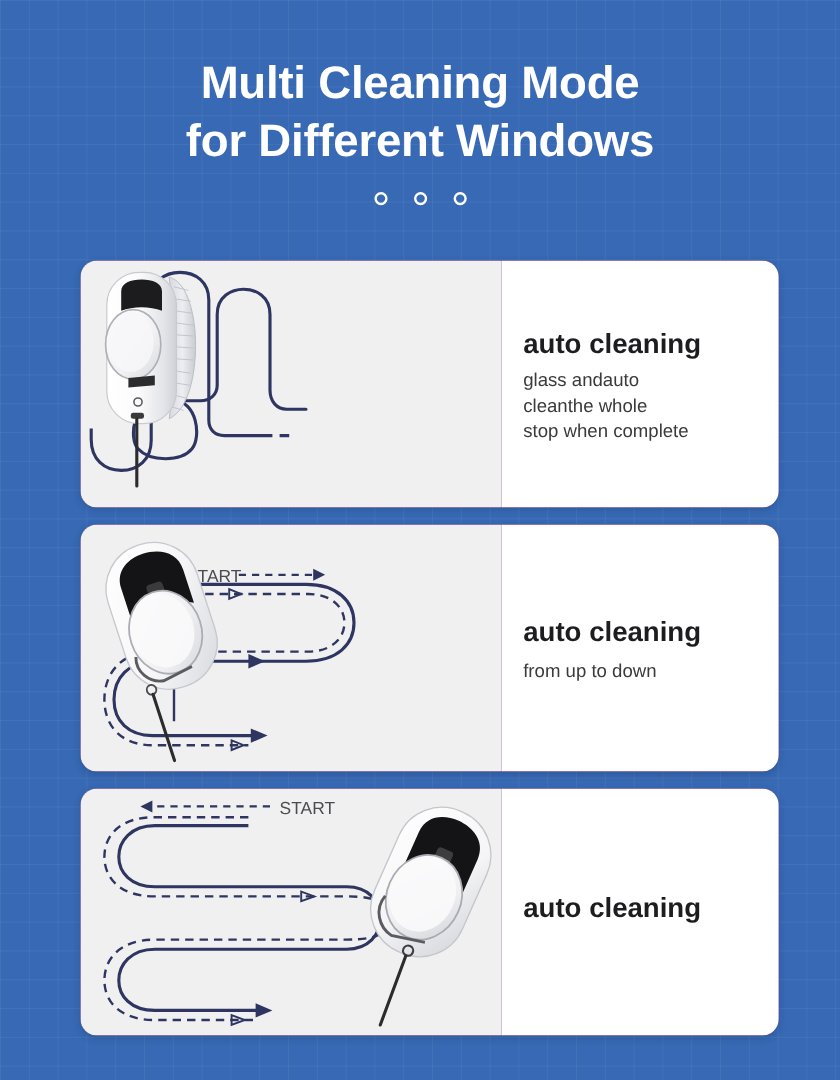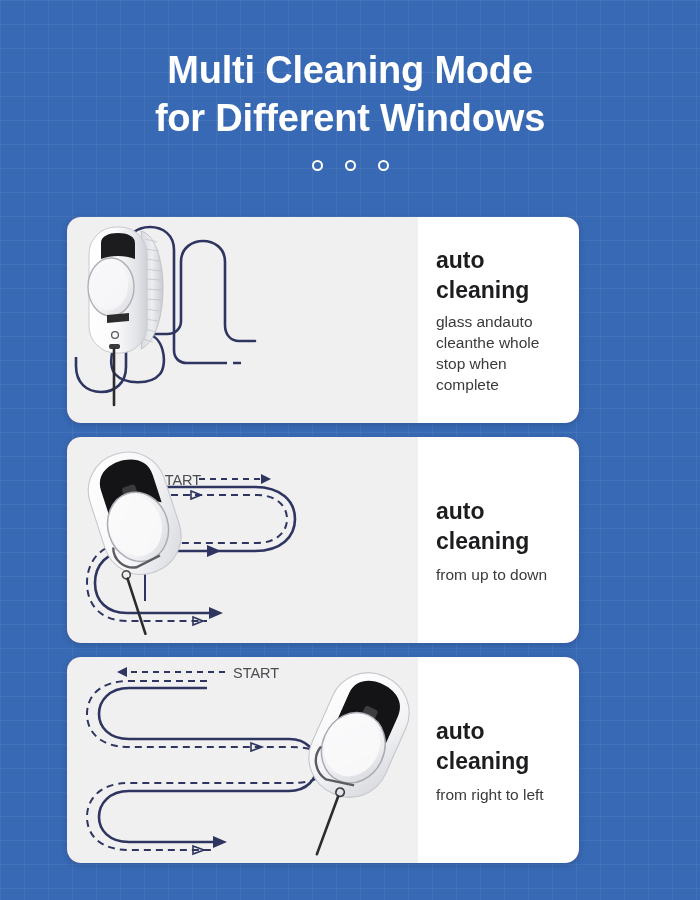--- a/index.html
+++ b/index.html
@@ -22,21 +22,21 @@
     letter-spacing:-0.2px;
   }
   .dots{margin-top:18px;display:flex;justify-content:center;gap:22px;}
   .dot{
     width:11px;height:11px;border-radius:50%;
     border:2px solid #ffffff;box-sizing:border-box;background:transparent;
   }
 
   
   .card{
-    position:absolute;left:67px;width:512px;
+    position:absolute;left:67px;width:582px;
     border-radius:14px;overflow:hidden;background:#701a75;
     box-shadow:0 2px 6px rgba(17,34,64,0.20);
     display:flex;
   }
   #card-1{top:217px;height:206px;}
   #card-2{top:437px;height:206px;}
   #card-3{top:657px;height:206px;}
 
   .card-visual{
     position:relative;width:351px;height:100%;
@@ -289,19 +289,16 @@
           <ellipse cx="60" cy="86" rx="31" ry="36" fill="url(#btnG3)" stroke="#a9abb2" stroke-width="1.5"></ellipse>
           <ellipse cx="58" cy="84" rx="27" ry="32" fill="#fafafb" opacity="0.9"></ellipse>
           <path d="M 30 98 C 26 112 36 124 48 126 L 76 120" fill="none" stroke="#5b5c61" stroke-width="2.4"></path>
           <circle cx="66" cy="132" r="4.2" fill="none" stroke="#3f4044" stroke-width="1.8"></circle>
           <path d="M 66 137 L 70 198" stroke="#2c2c2e" stroke-width="2.6" fill="none" stroke-linecap="round"></path>
         </g>
       </svg>
     </div>
     <div class="card-text">
       <div class="card-heading">auto cleaning</div>
-      <div class="card-body">
-        <span class="bl">from right to left</span>
-      </div>
     </div>
   </div>
 
 </div>
 
 </body></html>

